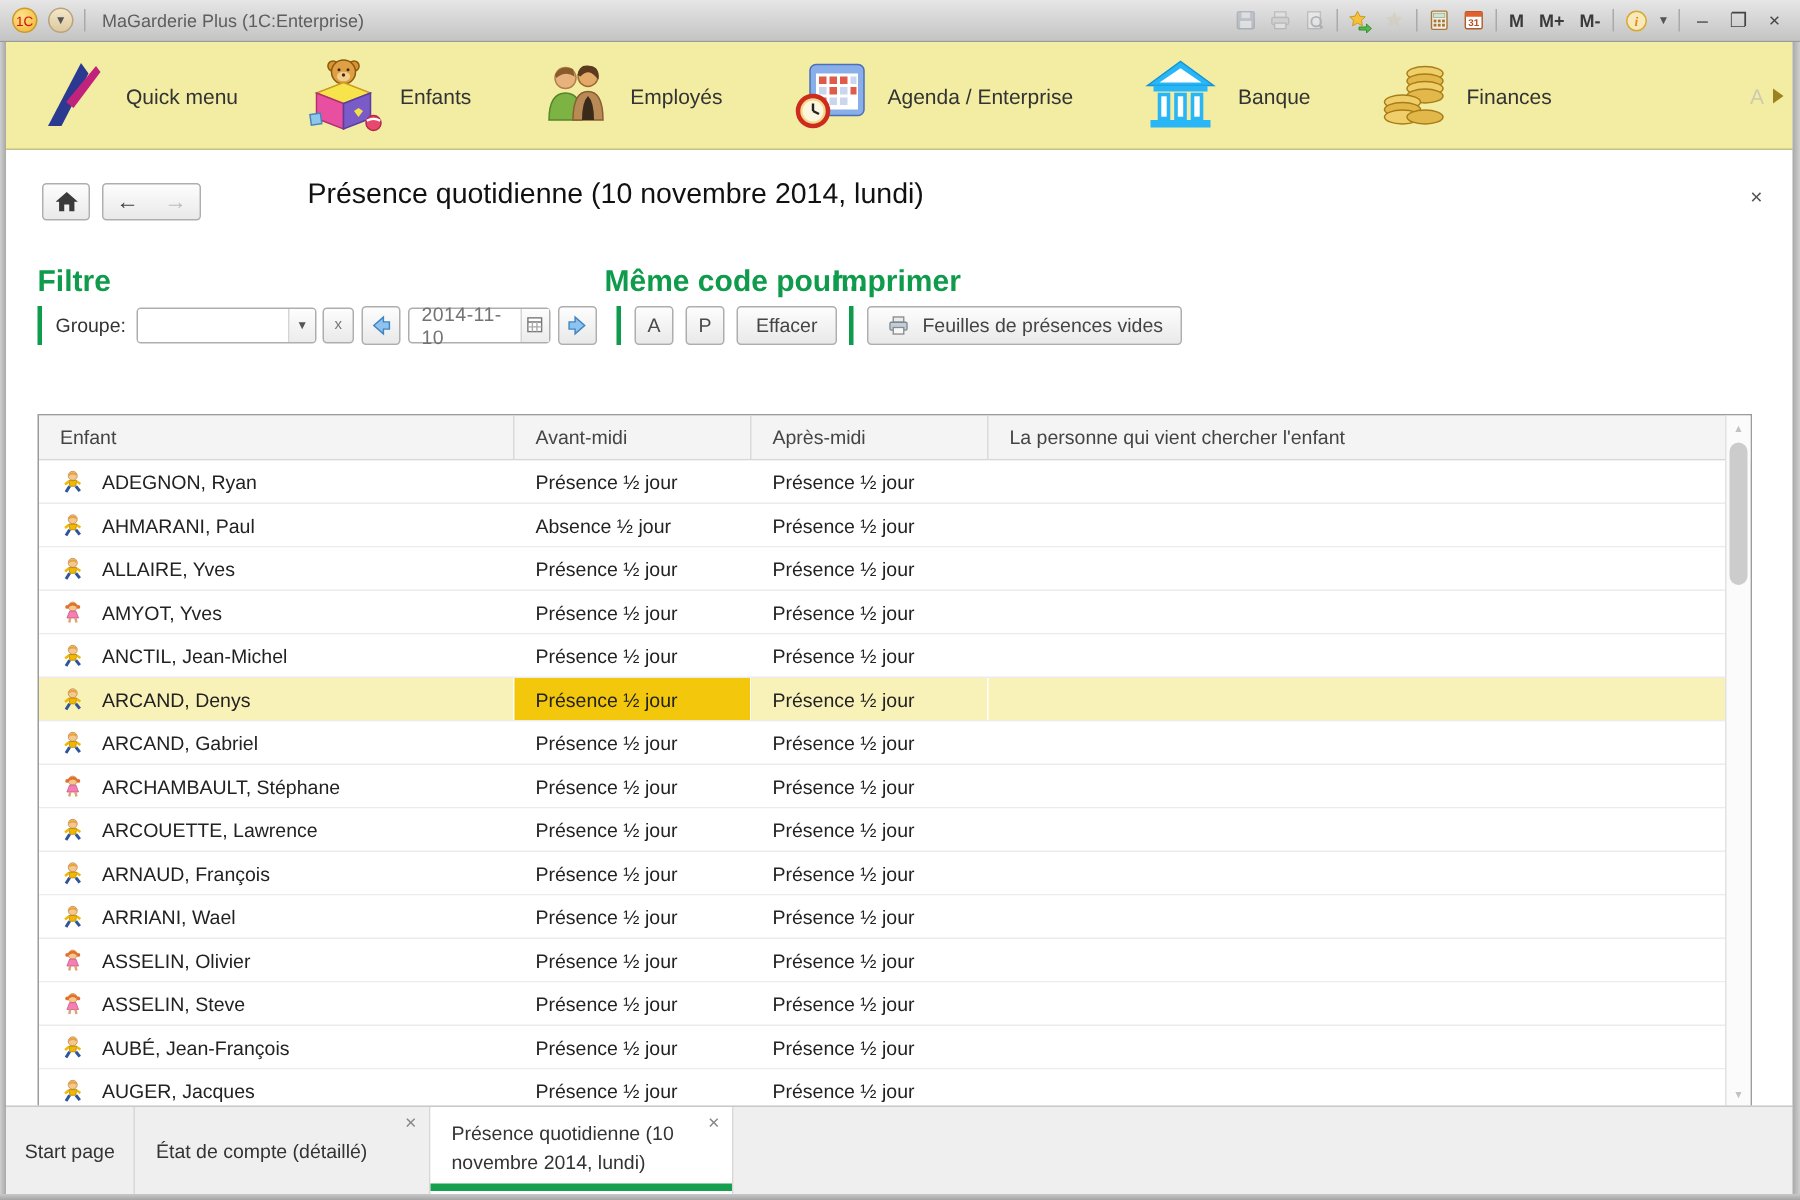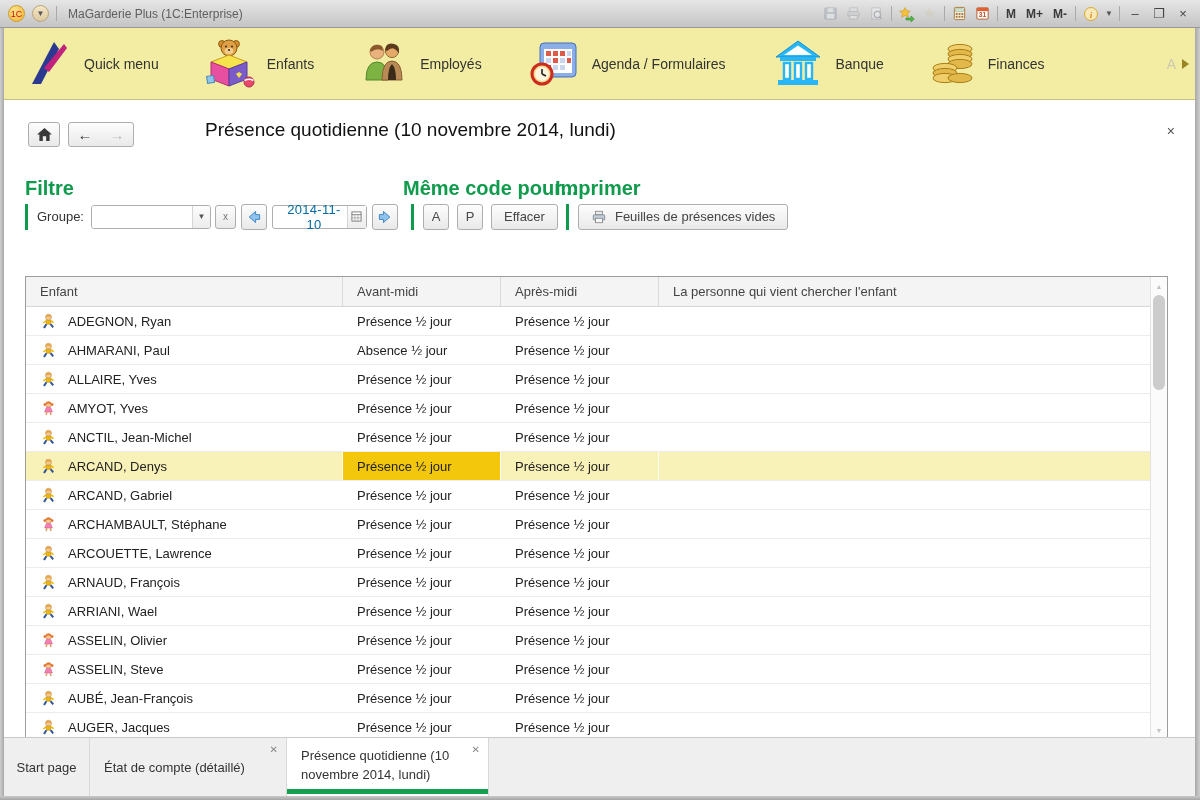--- a/index.html
+++ b/index.html
@@ -63,21 +63,21 @@
   .controls { position:absolute; left:21px; top:103px; height:27px; display:flex; align-items:center; }
   .gsep { width:3px; height:26px; background:#0f9b4c; margin-right:9px; }
   .ctl-label { color:#333; margin-right:7px; }
   .combo { display:flex; height:24px; border:1px solid #aeaeae; border-radius:3px; overflow:hidden; background:#fff; }
   .combo-field { width:100px; height:100%; background:#fff; }
   .combo-arrow { width:18px; border-left:1px solid #d5d5d5; background:linear-gradient(#fdfdfd,#ececec);
                  display:flex; align-items:center; justify-content:center; font-size:8px; color:#555; }
   .btn-clear { width:21px; height:24px; margin-left:4px; font-size:10px; color:#777; }
   .btn-arrow { width:26px; height:26px; margin:0 5px; }
   .datebox { display:flex; height:24px; border:1px solid #aeaeae; border-radius:3px; background:#fff; align-items:center; }
-  .date-text { width:74px; padding-left:8px; color:#0369a1; letter-spacing:.3px;text-align:center; }
+  .date-text { width:74px; padding-left:8px; color:#737373; letter-spacing:.3px; }
   .date-cal { width:19px; height:100%; border-left:1px solid #d5d5d5; background:linear-gradient(#fdfdfd,#ececec);
               display:flex; align-items:center; justify-content:center; }
   .btn-ap { width:26px; height:26px; margin-right:8px; font-size:13px; color:#4a4a4a; }
   .btn-effacer { height:26px; padding:0 12px; margin-right:8px; }
   .btn-print { height:26px; padding:0 12px; gap:8px; }
   .sp8 { width:8px; }
 
   
   .table { position:absolute; left:21px; top:176px; width:1143px; height:464px; border:1px solid #9c9c9c; background:#fff; overflow:hidden; }
   .thead { display:flex; height:30px; background:#f4f4f4; border-bottom:1px solid #d6d6d6; color:#444; }
@@ -268,21 +268,21 @@
               <rect x="32" y="21" width="5" height="5"></rect>
               <rect x="25" y="28" width="5" height="5"></rect>
               <rect x="32" y="28" width="5" height="5"></rect>
             </g>
           <circle cx="14" cy="37" r="10" fill="#f5d88a" stroke="#cc2b1d" stroke-width="3"></circle>
           <circle cx="14" cy="37" r="7" fill="#fdf6de"></circle>
           <line x1="14" y1="37" x2="14" y2="32" stroke="#222" stroke-width="1.6"></line>
           <line x1="14" y1="37" x2="18" y2="39" stroke="#222" stroke-width="1.6"></line>
         </svg>
       </span>
-      <span class="tool-label">Agenda / Formulaires</span>
+      <span class="tool-label">Agenda / Enterprise</span>
     </div>
 
     <div class="tool-item">
       <span>
         <svg width="52" height="50" viewBox="0 0 52 50">
           <path d="M4 20 L26 4 L48 20 Z" fill="#29b6f6" stroke="#1494d6"></path>
           <path d="M12 18 L26 8.5 L40 18 Z" fill="#fff"></path>
           <rect x="8" y="20" width="36" height="4" fill="#29b6f6"></rect>
           <g fill="#fff" stroke="#29b6f6" stroke-width="2.4">
               <rect x="12" y="26" width="6" height="16"></rect>

